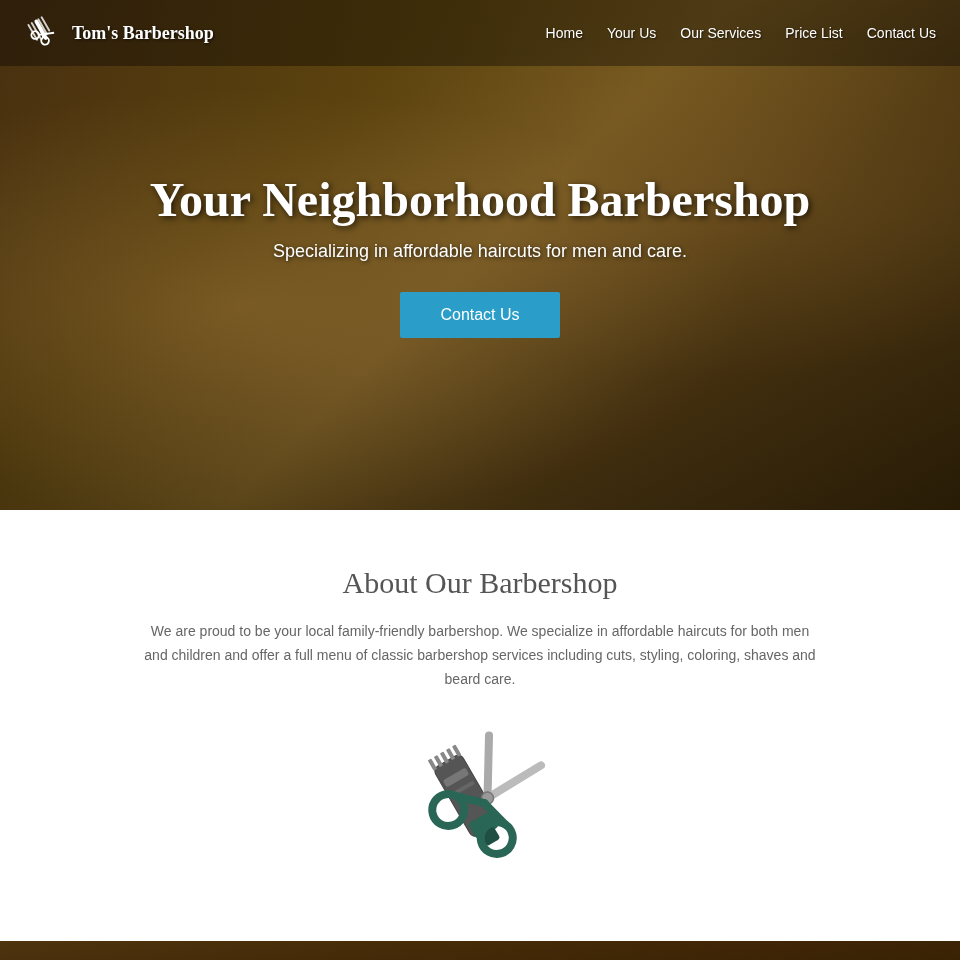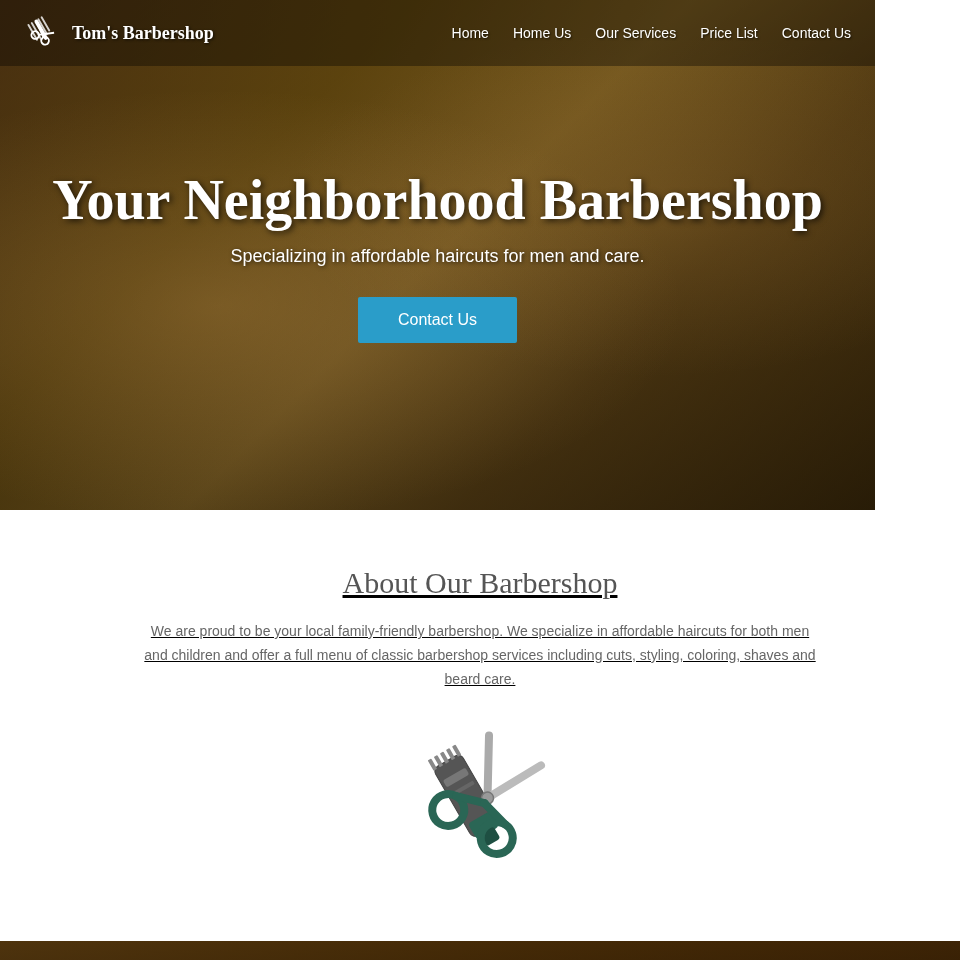--- a/index.html
+++ b/index.html
@@ -39,21 +39,21 @@
       color: #fff;
       text-decoration: none;
       font-size: 14px;
       font-family: Arial, sans-serif;
       text-shadow: 1px 1px 2px rgba(0,0,0,0.6);
     }
 
     
     .hero {
       position: relative;
-      width: 875px;
+      width: 960px;
       height: 510px;
       overflow: hidden;
       display: flex;
       align-items: center;
       justify-content: center;
     }
     .hero-bg {
       position: absolute;
       inset: 0;
       background:
@@ -72,21 +72,21 @@
         radial-gradient(ellipse at 75% 40%, rgba(180,130,60,0.2) 0%, transparent 40%);
     }
     .hero-content {
       position: relative;
       z-index: 2;
       text-align: center;
       color: #fff;
       padding: 0 40px;
     }
     .hero-title {
-      font-size: 56px;
+      font-size: 48px;
       font-weight: bold;
       font-family: 'Georgia', serif;
       text-shadow: 2px 2px 6px rgba(0,0,0,0.7);
       margin-bottom: 14px;
     }
     .hero-subtitle {
       font-size: 18px;
       font-family: Arial, sans-serif;
       font-weight: 300;
       text-shadow: 1px 1px 4px rgba(0,0,0,0.7);
@@ -103,21 +103,20 @@
       cursor: pointer;
       text-decoration: none;
       border-radius: 2px;
     }
 
     
     .about-section {
       background: #fff;
       padding: 56px 40px 40px;
       text-align: center;
-      text-decoration: underline;
     }
     .about-title {
       font-size: 30px;
       color: #555;
       font-family: 'Georgia', serif;
       font-weight: normal;
       margin-bottom: 20px;
     }
     .about-text {
       font-size: 14px;
@@ -178,21 +177,21 @@
           <line x1="23" y1="14" x2="10" y2="4" stroke="white" stroke-width="2"></line>
         </g>
       </svg>
       <span>Tom's Barbershop</span>
     </div>
     <ul class="navbar-links">
       <li>
         <a href="#">Home</a>
       </li>
       <li>
-        <a href="#">Home Us</a>
+        <a href="#">Your Us</a>
       </li>
       <li>
         <a href="#">Our Services</a>
       </li>
       <li>
         <a href="#">Price List</a>
       </li>
       <li>
         <a href="#">Contact Us</a>
       </li>

